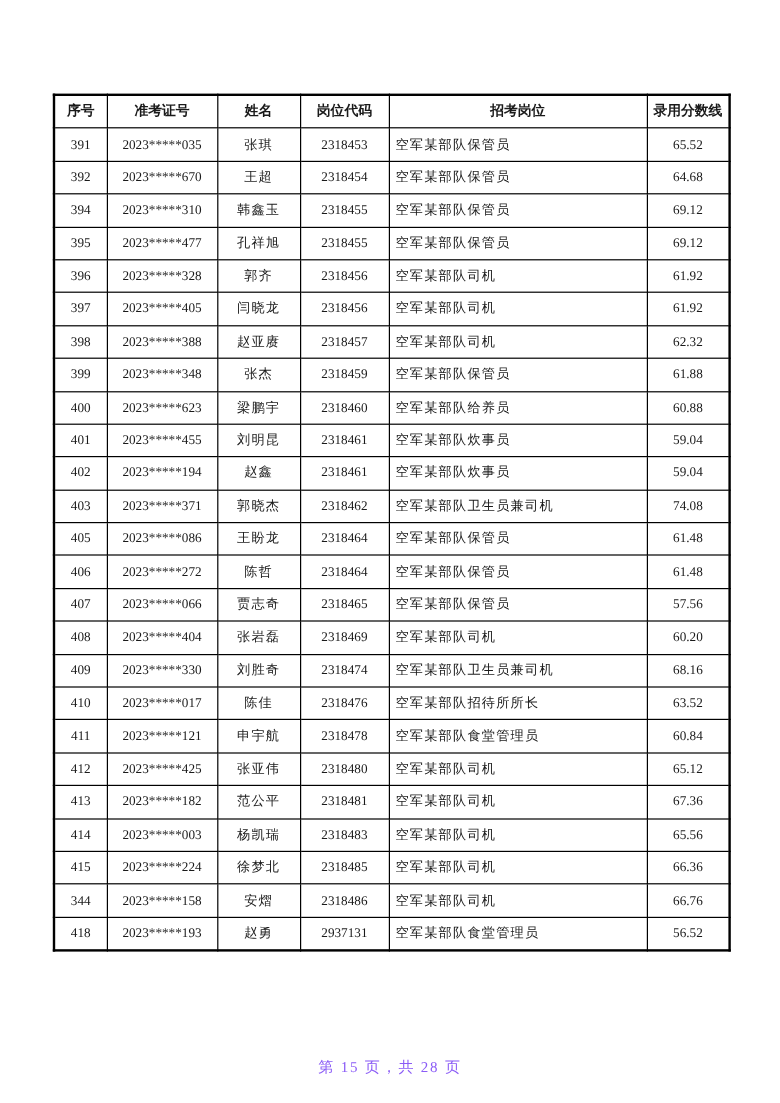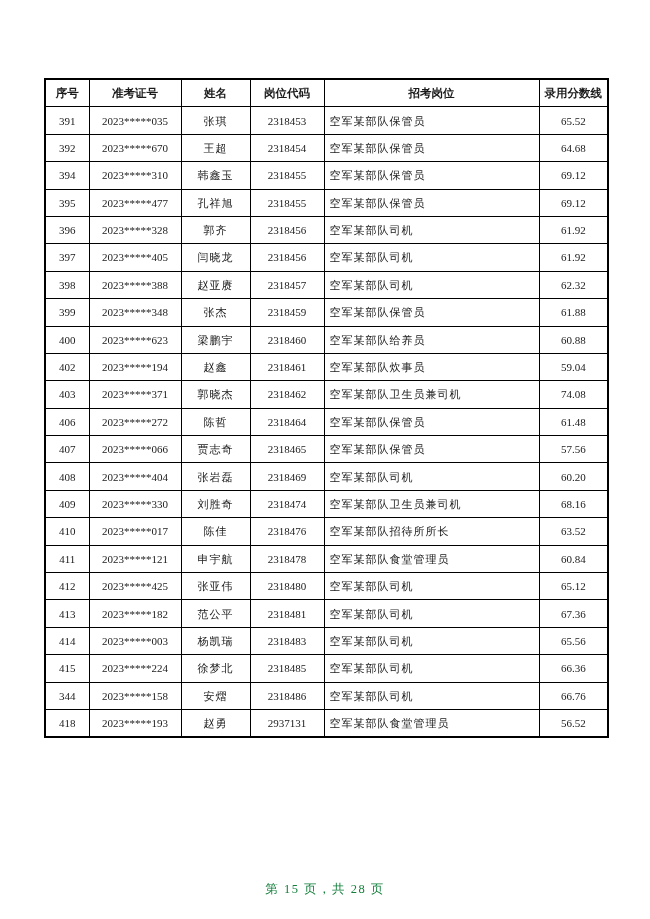--- a/index.html
+++ b/index.html
@@ -55,21 +55,21 @@
   .col-code     { width: 74px; }
   .col-position { width: 215px; }
   .col-score    { width: 69px; }
   .footer {
     position: absolute;
     left: 0;
     top: 881px;
     width: 100%;
     text-align: center;
     font-size: 12.5px;
-    color: #15803d;
+    color: #8b5cf6;
     letter-spacing: 1.5px;
   }
 </style>
 </head>
 <body>
 
 <div class="page">
 
   <table class="score-table">
     <colgroup>
@@ -157,36 +157,52 @@
   </tr>
         <tr>
     <td class="c-seq">400</td>
     <td class="c-ticket">2023*****623</td>
     <td class="c-name">梁鹏宇</td>
     <td class="c-code">2318460</td>
     <td class="c-position">空军某部队给养员</td>
     <td class="c-score">60.88</td>
   </tr>
         <tr>
+    <td class="c-seq">401</td>
+    <td class="c-ticket">2023*****455</td>
+    <td class="c-name">刘明昆</td>
+    <td class="c-code">2318461</td>
+    <td class="c-position">空军某部队炊事员</td>
+    <td class="c-score">59.04</td>
+  </tr>
+        <tr>
     <td class="c-seq">402</td>
     <td class="c-ticket">2023*****194</td>
     <td class="c-name">赵鑫</td>
     <td class="c-code">2318461</td>
     <td class="c-position">空军某部队炊事员</td>
     <td class="c-score">59.04</td>
   </tr>
         <tr>
     <td class="c-seq">403</td>
     <td class="c-ticket">2023*****371</td>
     <td class="c-name">郭晓杰</td>
     <td class="c-code">2318462</td>
     <td class="c-position">空军某部队卫生员兼司机</td>
     <td class="c-score">74.08</td>
   </tr>
         <tr>
+    <td class="c-seq">405</td>
+    <td class="c-ticket">2023*****086</td>
+    <td class="c-name">王盼龙</td>
+    <td class="c-code">2318464</td>
+    <td class="c-position">空军某部队保管员</td>
+    <td class="c-score">61.48</td>
+  </tr>
+        <tr>
     <td class="c-seq">406</td>
     <td class="c-ticket">2023*****272</td>
     <td class="c-name">陈哲</td>
     <td class="c-code">2318464</td>
     <td class="c-position">空军某部队保管员</td>
     <td class="c-score">61.48</td>
   </tr>
         <tr>
     <td class="c-seq">407</td>
     <td class="c-ticket">2023*****066</td>

